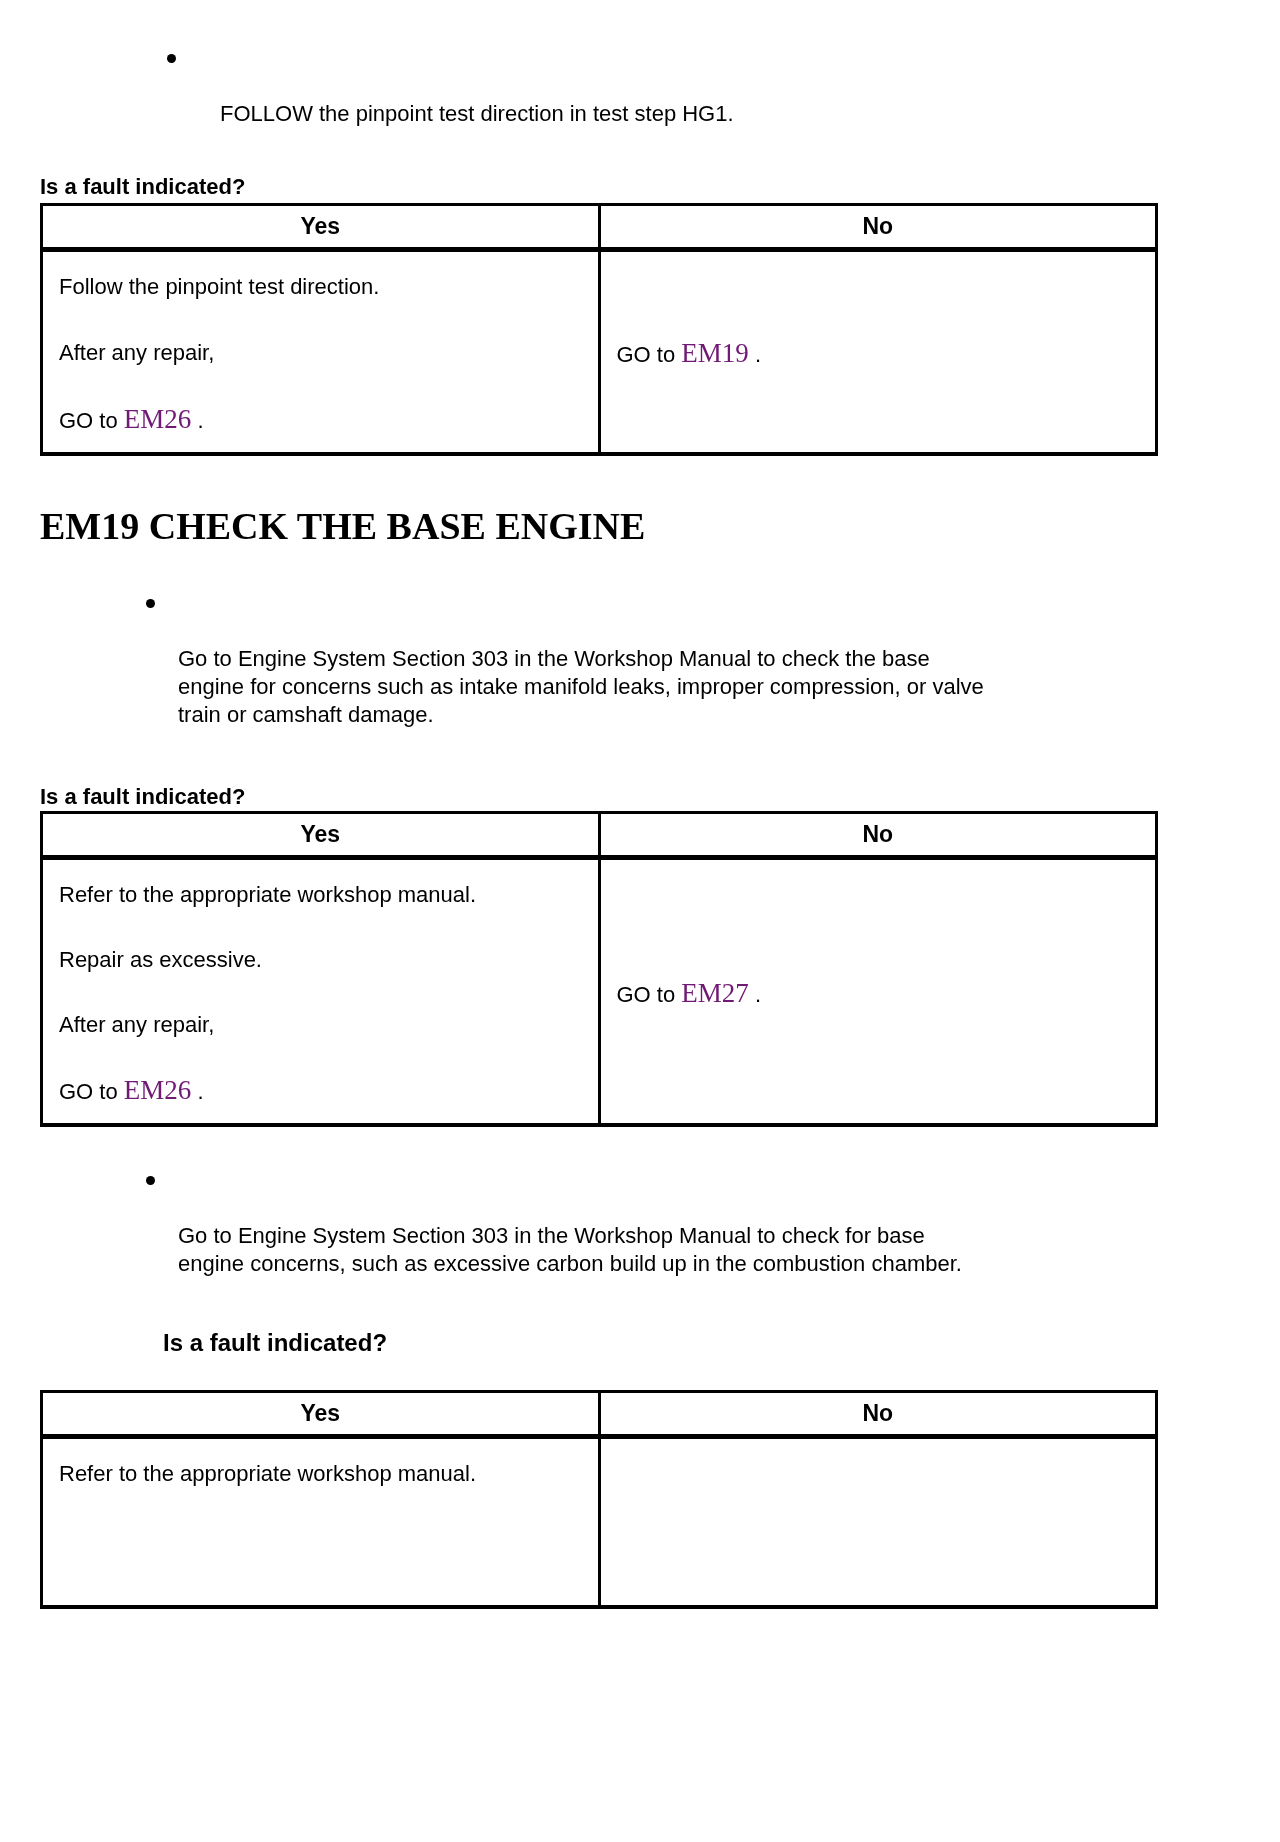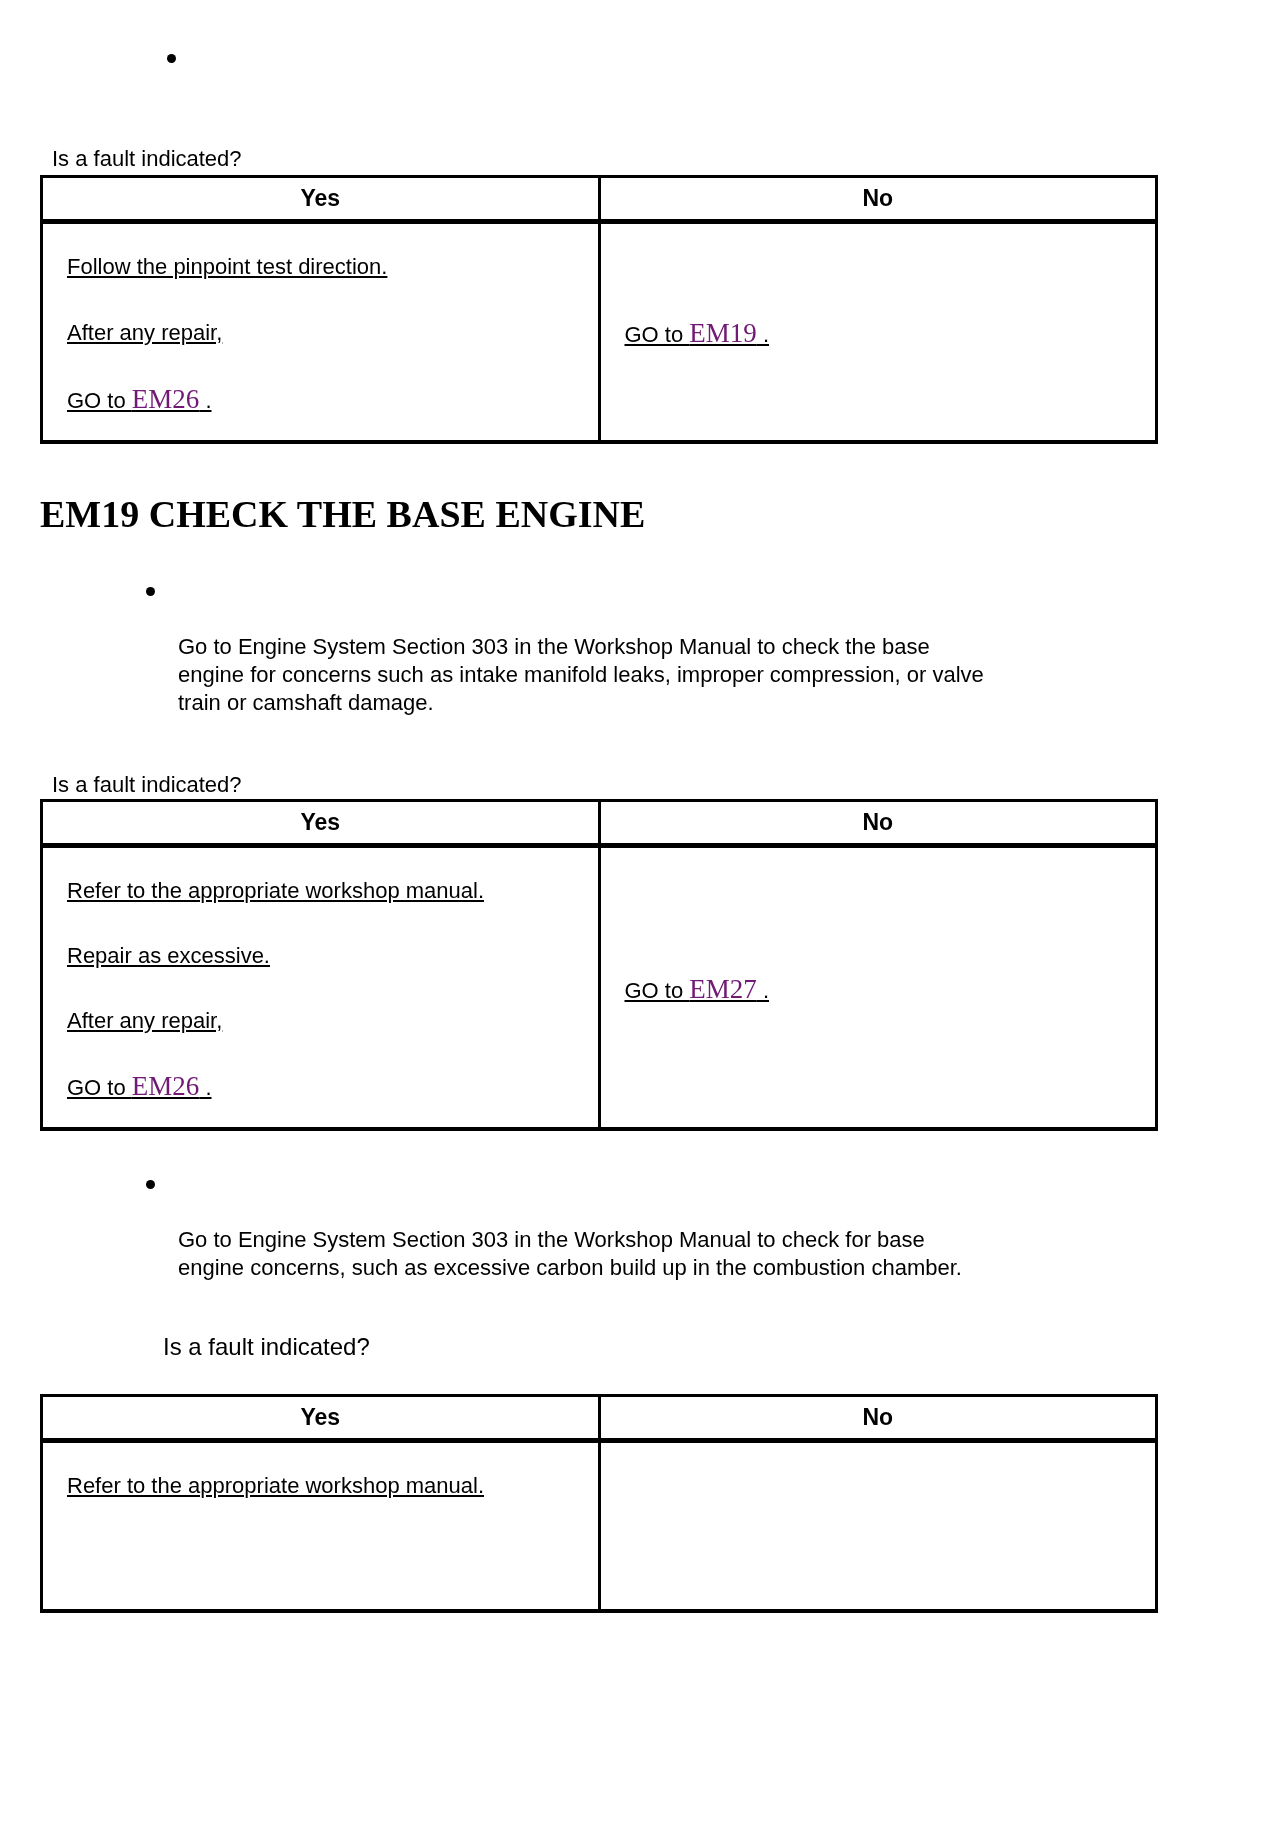--- a/index.html
+++ b/index.html
@@ -43,24 +43,24 @@
   .b-wide li { padding-left: 180px; }
   .b-wide li .dot { left: 127px; }
   .b-narrow li { padding-left: 138px; }
   .b-narrow li .dot { left: 106px; }
   .s1 .bullets li { margin-top: 44px; }
   .s2 .bullets li { margin-top: 40px; }
   .s3 .bullets li { margin-top: 39px; }
 
   
   .question {
-    font-weight: 400;
+    font-weight: 700;
     font-size: 22px;
     line-height: 28px;
-    margin: 12px;
+    margin: 0;
   }
   .s1 .question { margin-top: 45px; margin-bottom: 2px; }
   .s2 .question { margin-top: 54px; margin-bottom: 0; }
   .s3 .question {
     margin-top: 50px; margin-bottom: 32px;
     margin-left: 123px;
     font-size: 24px; line-height: 30px;
   }
 
   
@@ -82,40 +82,41 @@
     width: 50%;
   }
   .yn-table td {
     width: 50%;
     padding: 12px 10px 8px 8px;
     font-size: 22px;
     line-height: 30px;
   }
   td.yes-cell { vertical-align: top; }
   td.no-cell { vertical-align: middle; }
-  .cell-line { margin: 16px; text-decoration: underline; }
+  .cell-line { margin: 8px; }
 
   
   .go { font-size: 22px; text-align: center; }
   .em-link {
     font-family: "Liberation Serif", serif;
     font-size: 27px;
     color: #701a75;
     text-decoration: none;
   }
 </style>
 </head>
 <body>
 
 <div id="page-root" class="page">
   <section class="pp-section s1">
     <ul class="bullets b-wide">
 
     <li>
         <span class="dot"></span>
+        <span class="btxt">FOLLOW the pinpoint test direction in test step HG1.</span>
       </li>
       </ul>
     <p class="question">Is a fault indicated?</p>
     <table class="yn-table">
       <thead>
         <tr>
           <th>Yes</th>
           <th>No</th>
         </tr>
       </thead>

